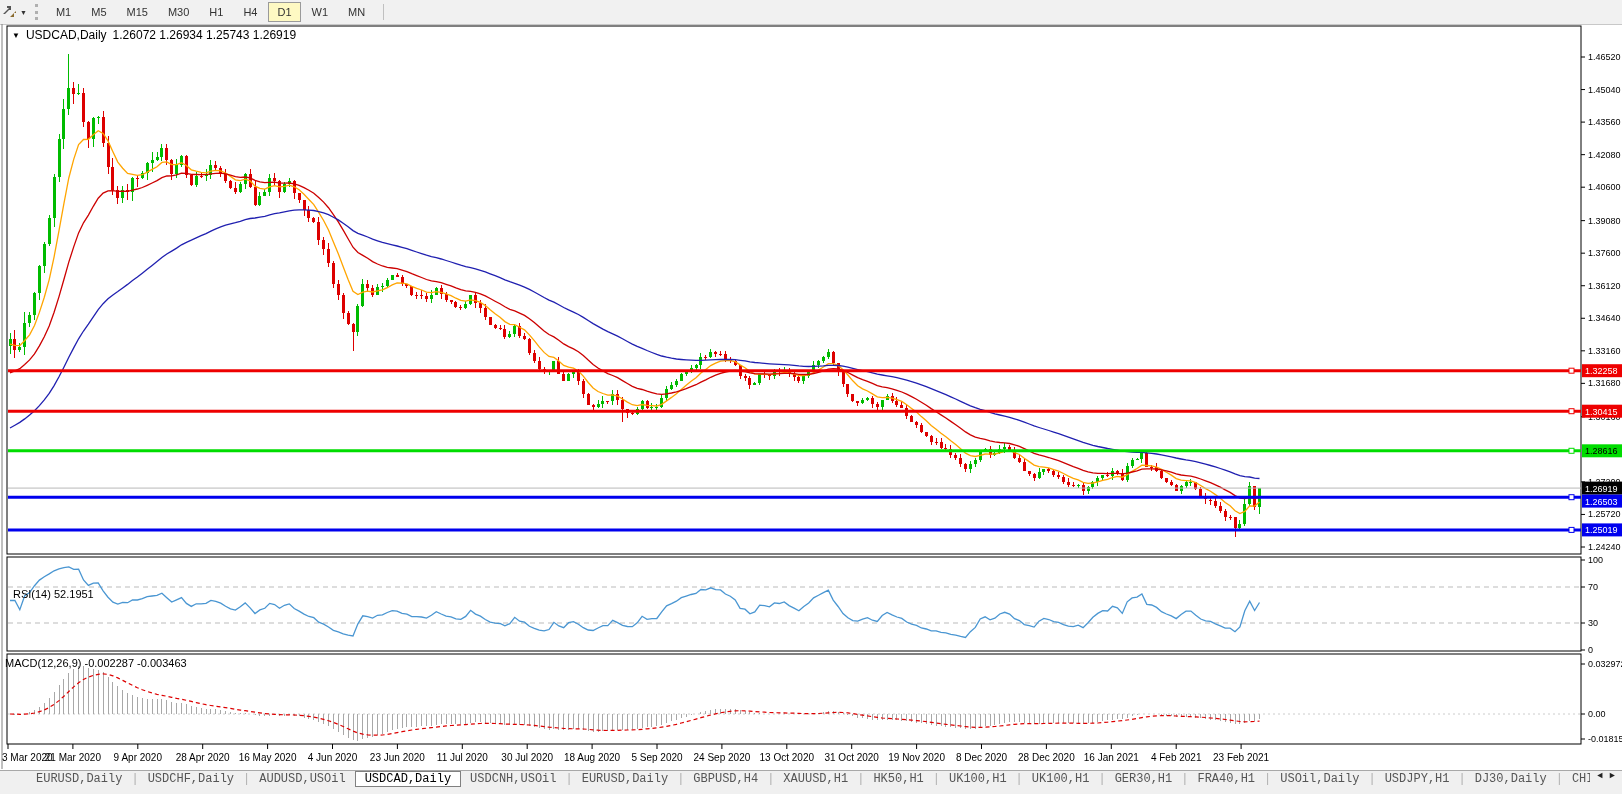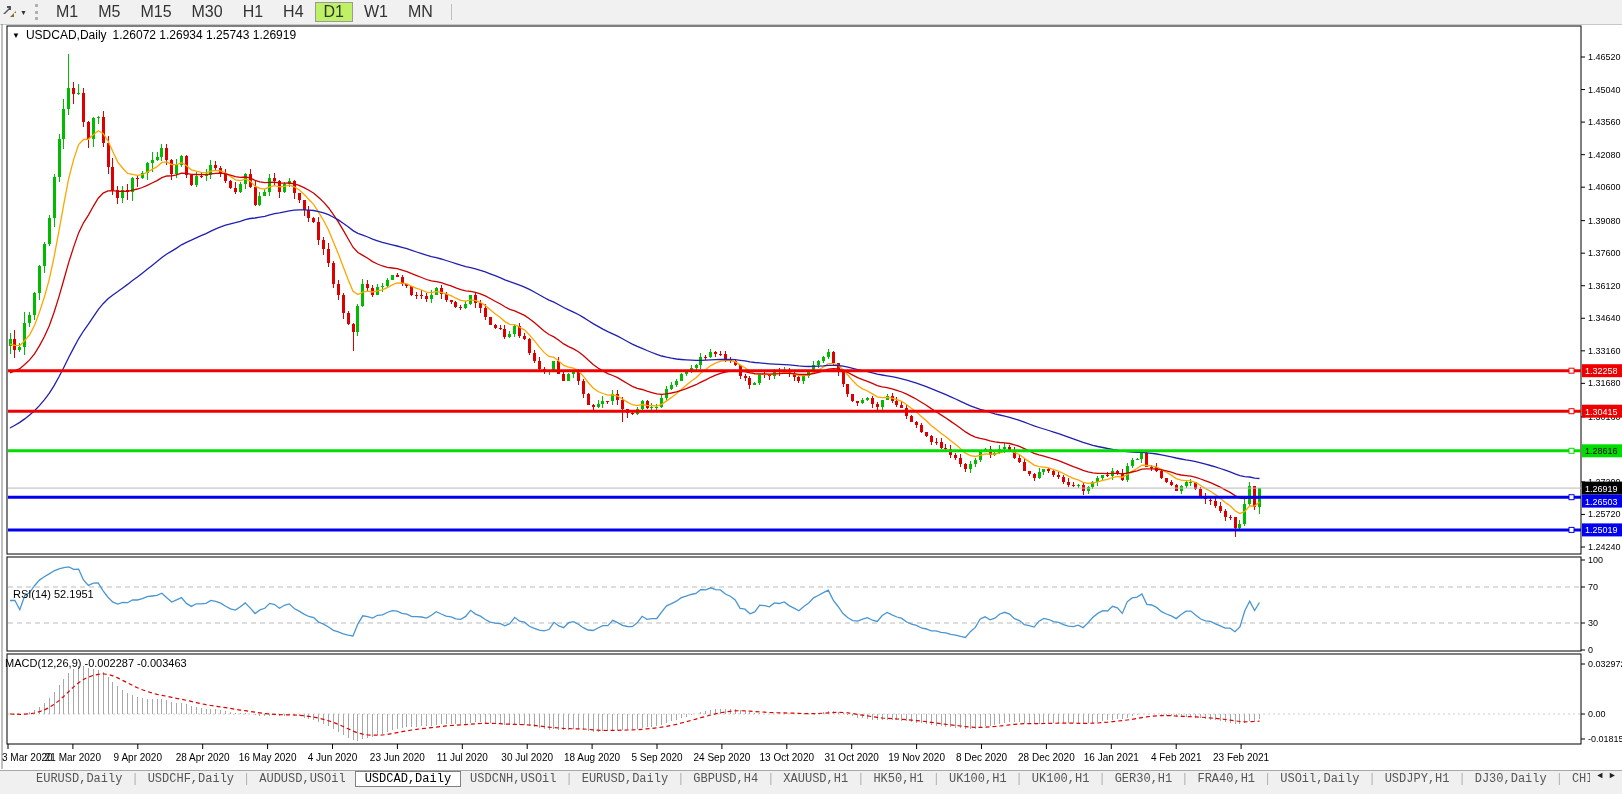--- a/index.html
+++ b/index.html
@@ -4,23 +4,23 @@
 <style>
   html,body{margin:0;padding:0;background:#fff;}
   .stage{position:relative;width:1622px;height:794px;background:#fff;
          font-family:"Liberation Sans",sans-serif;overflow:hidden;}
   
   .toolbar{position:absolute;top:0;left:0;width:1622px;height:24px;background:#f1f1f1;
            border-bottom:1px solid #c8c8c8;display:flex;align-items:center;}
   .tool-icon{width:16px;height:16px;margin-left:2px;display:inline-block;}
   .caret{font-size:7px;color:#333;margin:0 4px 0 2px;}
   .grip{height:16px;border-left:3px dotted #b0b0b0;margin:0 8px 0 4px;}
-  .tf-btn{font-size:16px;color:#333;padding:2px 8px;margin:0 1px;border:1px solid transparent;
+  .tf-btn{font-size:11px;color:#333;padding:2px 8px;margin:0 1px;border:1px solid transparent;
           cursor:default;line-height:14px;text-align:right;}
-  .tf-btn.active{background:#bef264;border:1px solid #9a9a9a;}
+  .tf-btn.active{background:#fef9c3;border:1px solid #9a9a9a;}
   .tb-sep{height:16px;border-left:1px solid #c0c0c0;margin:0 8px;}
   
   .panel-label{position:absolute;font-size:11px;color:#000;white-space:pre;z-index:5;}
   .chart-title{position:absolute;top:28px;left:12px;font-size:12px;color:#000;z-index:5;
                display:flex;align-items:center;gap:6px;}
   .chart-title .tcaret{font-size:8px;}
   .mono-gap{margin-left:0;}
   
   .tabbar{position:absolute;left:0;top:770px;width:1622px;height:24px;background:#f0f0f0;
           border-top:1px solid #a8a8a8;display:flex;align-items:flex-start;overflow:hidden;

